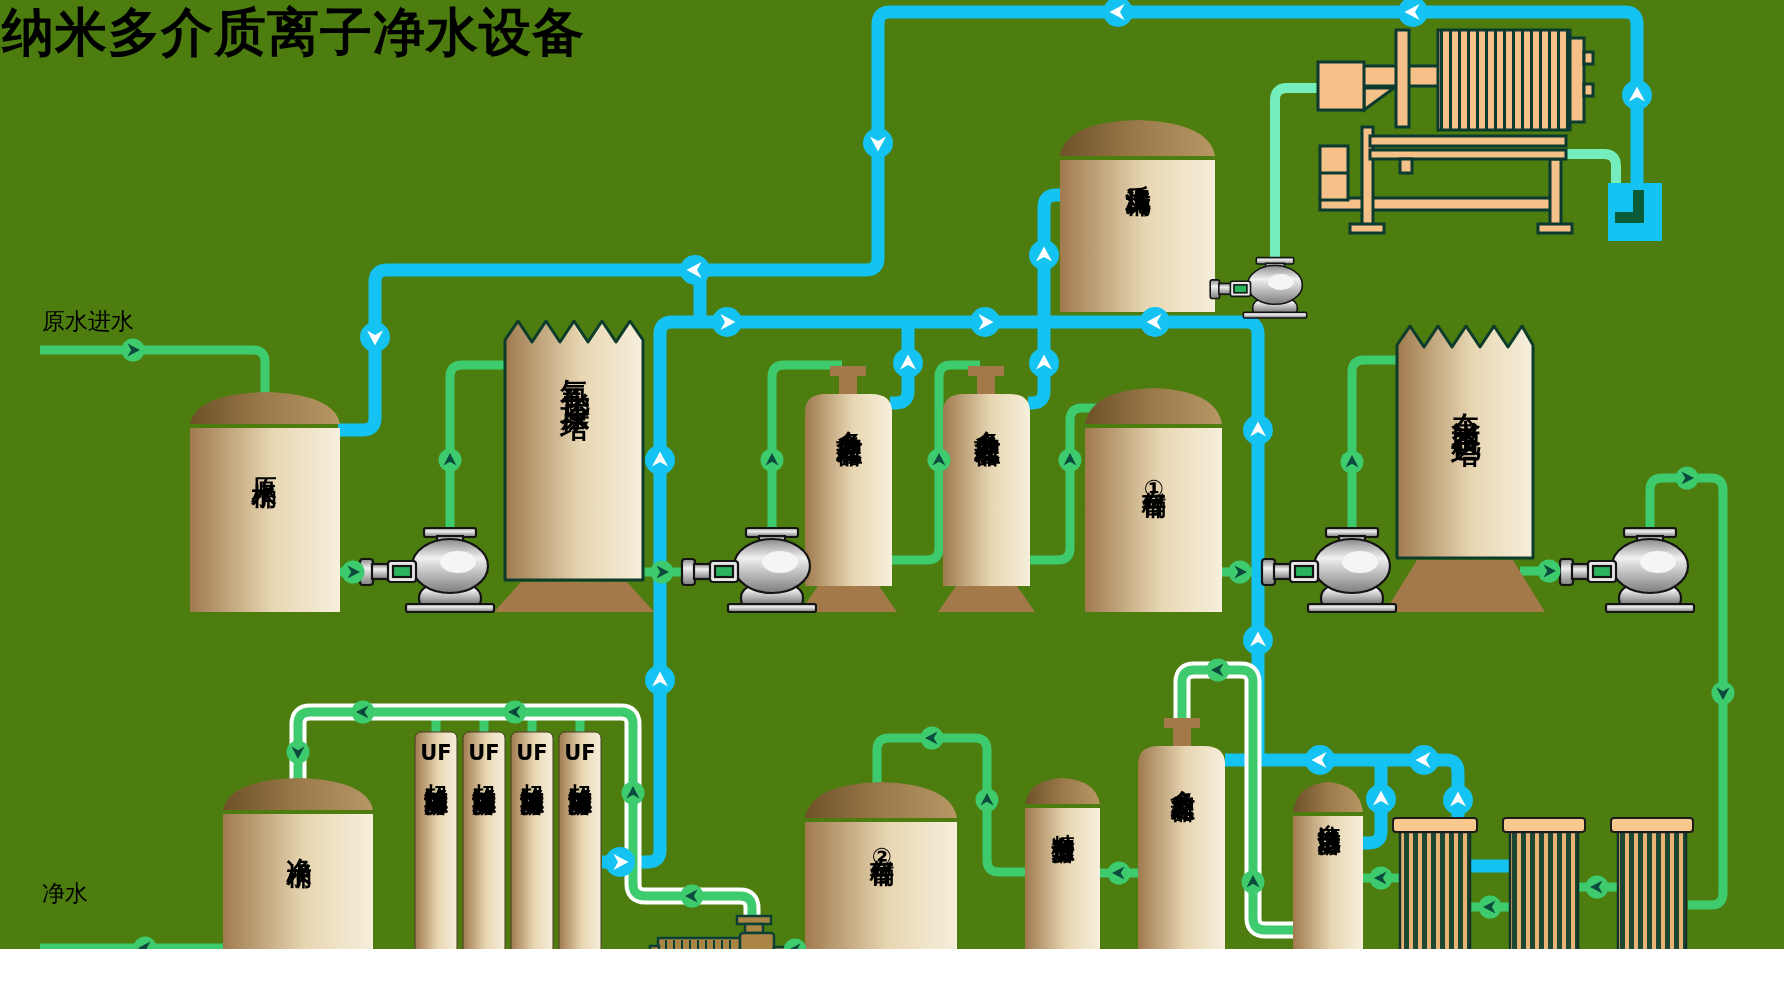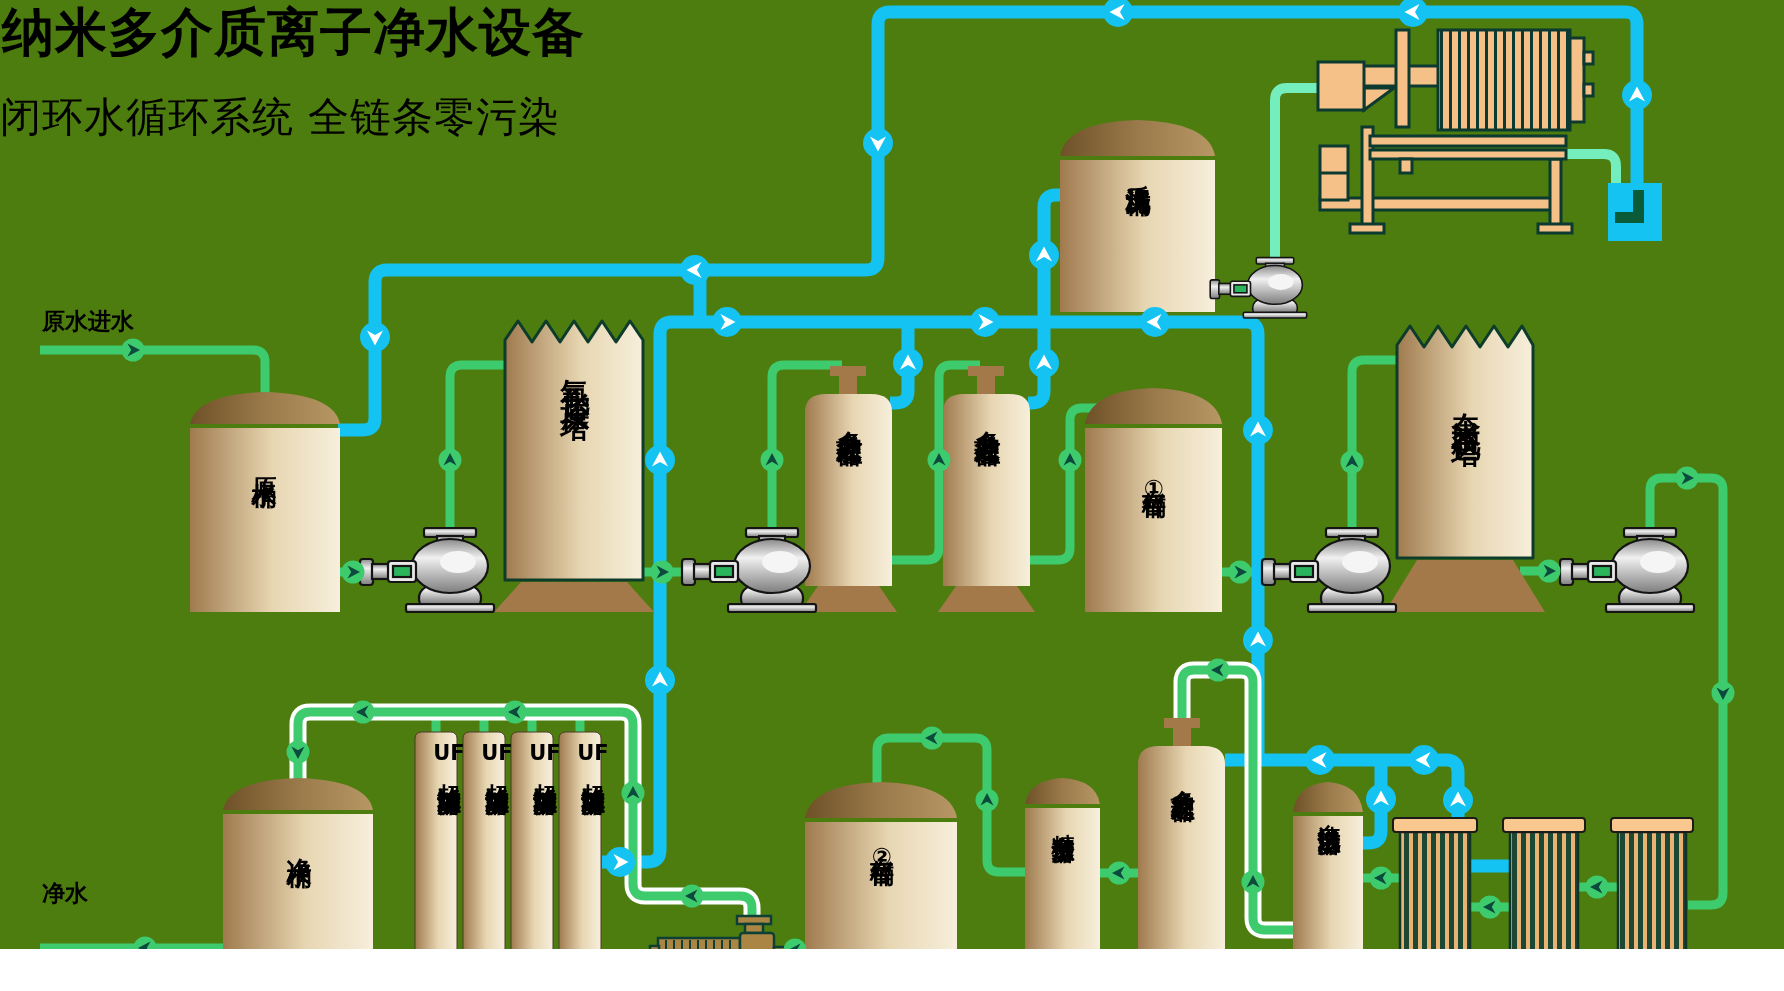--- a/index.html
+++ b/index.html
@@ -10,26 +10,26 @@
   #stage{position:relative;width:1784px;height:949px;background:#4d7c0f;overflow:hidden;
          font-family:"DejaVu Sans","Liberation Sans",sans-serif;}
   #stage svg{position:absolute;left:0;top:0;}
   .pipeC{fill:none;stroke:var(--pipe-cyan,#14c3f2);stroke-width:13;stroke-linejoin:round;}
   .pipeG{fill:none;stroke:var(--pipe-green,#3ecb6e);stroke-width:9;stroke-linejoin:round;}
   .pipeM{fill:none;stroke:var(--pipe-mint,#74eebd);stroke-width:10;stroke-linejoin:round;}
   .caseW{fill:none;stroke:#fff;stroke-width:17;stroke-linejoin:round;}
   .lbl{position:absolute;color:#000;white-space:nowrap;}
   .title-main{left:2px;top:-2px;font-size:52px;font-weight:900;letter-spacing:1px;}
   .title-sub{left:0px;top:90px;font-size:41px;font-weight:500;letter-spacing:1px;}
-  .flowlbl{font-size:23px;font-weight:700;}
+  .flowlbl{font-size:23px;font-weight:400;}
   .vlabel{position:absolute;writing-mode:vertical-rl;text-orientation:upright;
           font-weight:600;color:#000;letter-spacing:3px;transform:translateX(-50%);
           white-space:nowrap;font-size:25px;line-height:1;}
   .uf-label{position:absolute;transform:translateX(-50%);display:flex;flex-direction:column;
-            align-items:center;margin-left:13px;}
+            align-items:center;}
   .uf-prefix{font-size:21px;font-weight:600;line-height:1.1;}
   .uf-name{writing-mode:vertical-rl;text-orientation:upright;font-size:24px;font-weight:600;
            letter-spacing:2px;line-height:1;}
 </style>
 </head>
 <body>
 
 <div id="stage">
 
 <svg width="1784" height="991" viewBox="0 0 1784 991">
@@ -322,21 +322,20 @@
     <use href="#arrG" transform="translate(692,896) rotate(-90)"></use>
     <use href="#arrG" transform="translate(633,793)"></use>
     <use href="#arrG" transform="translate(515,712) rotate(-90)"></use>
     <use href="#arrG" transform="translate(363,712) rotate(-90)"></use>
     <use href="#arrG" transform="translate(298,752) rotate(180)"></use>
     <use href="#arrG" transform="translate(145,948) rotate(-90)"></use>
   </g>
 </svg>
 
   <div class="lbl title-main">纳米多介质离子净水设备</div>
-  <div class="lbl title-sub">闭环水循环系统 全链条零污染</div>
 
   <div class="lbl flowlbl" style="left:42px;top:306px;">原水进水</div>
   <div class="lbl flowlbl" style="left:42px;top:878px;">净水</div>
 
   <div class="vlabel" style="left:264px;top:458px;">原水桶</div>
   <div class="vlabel" style="left:575px;top:356px;font-size:29px;letter-spacing:8px;">氧化还原塔</div>
   <div class="vlabel" style="left:850px;top:410px;font-size:26px;letter-spacing:2px;">多介质处理器</div>
   <div class="vlabel" style="left:988px;top:410px;font-size:26px;letter-spacing:2px;">多介质处理器</div>
   <div class="vlabel" style="left:1154px;top:472px;font-size:24px;letter-spacing:1px;">暂存桶①</div>
   <div class="vlabel" style="left:1138px;top:164px;font-size:25px;letter-spacing:2px;">反洗污泥桶</div>

